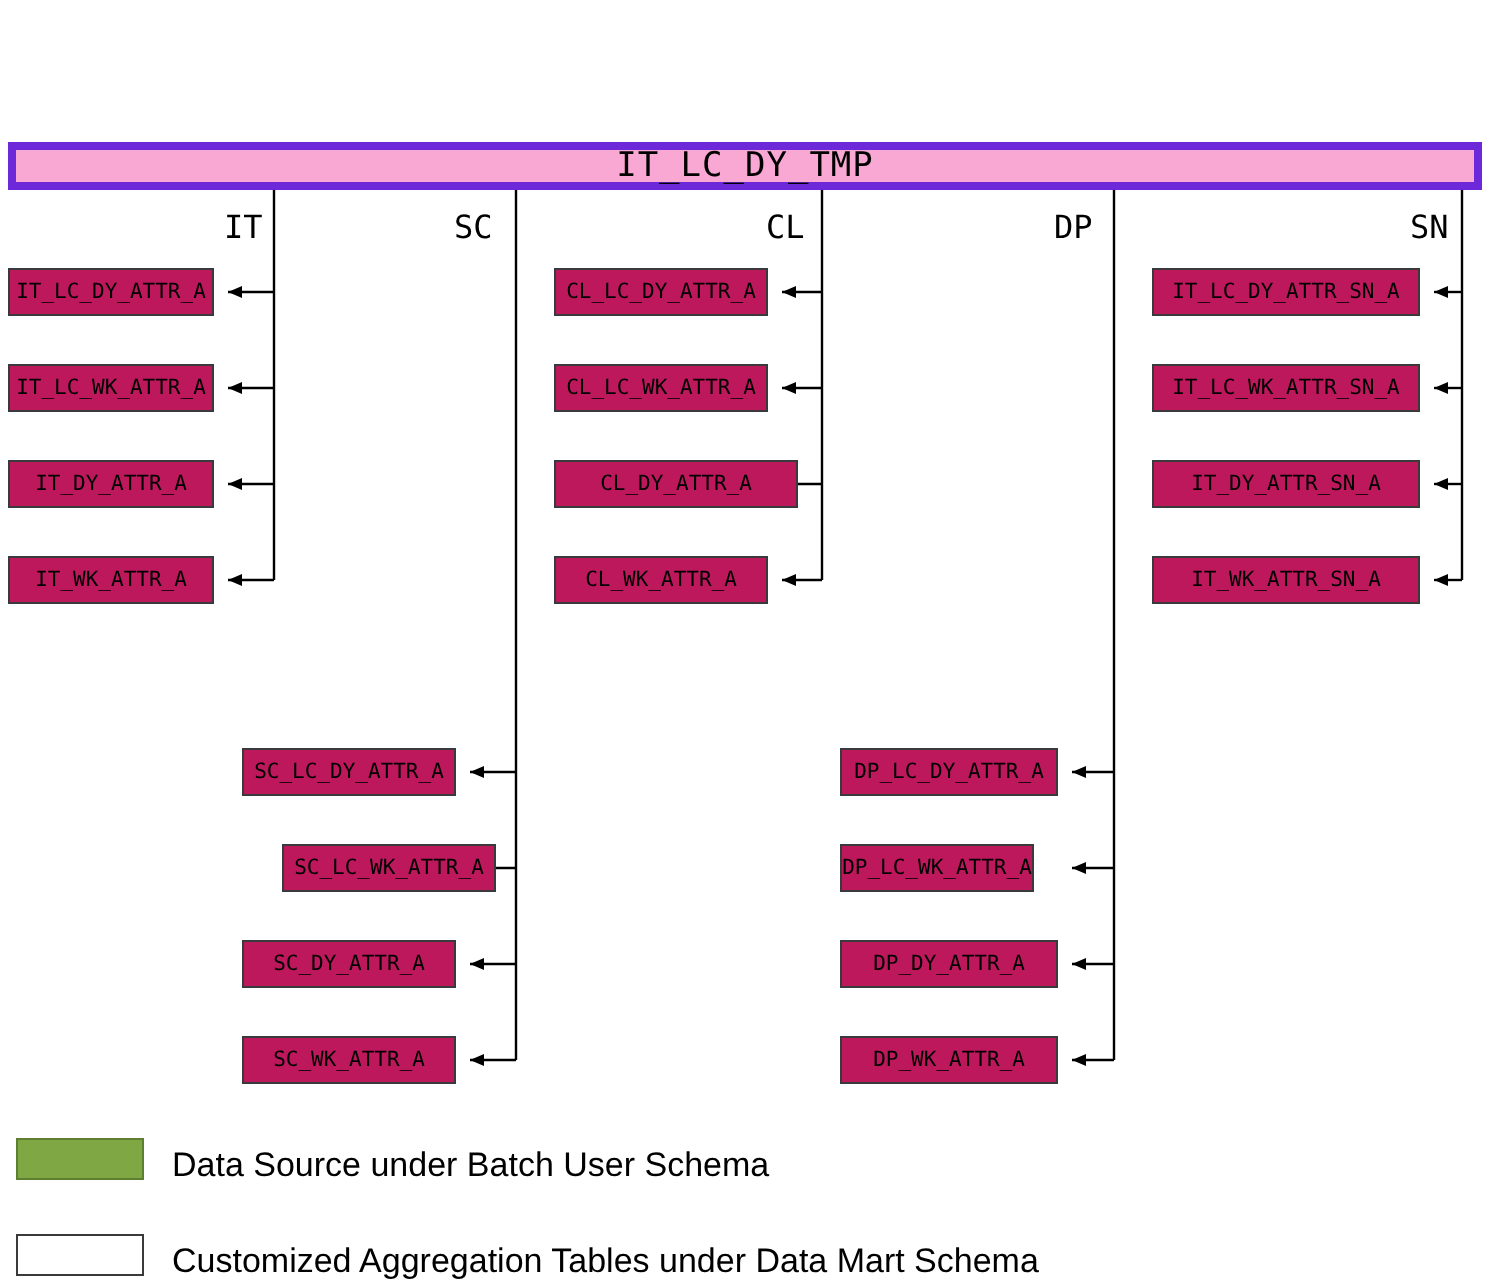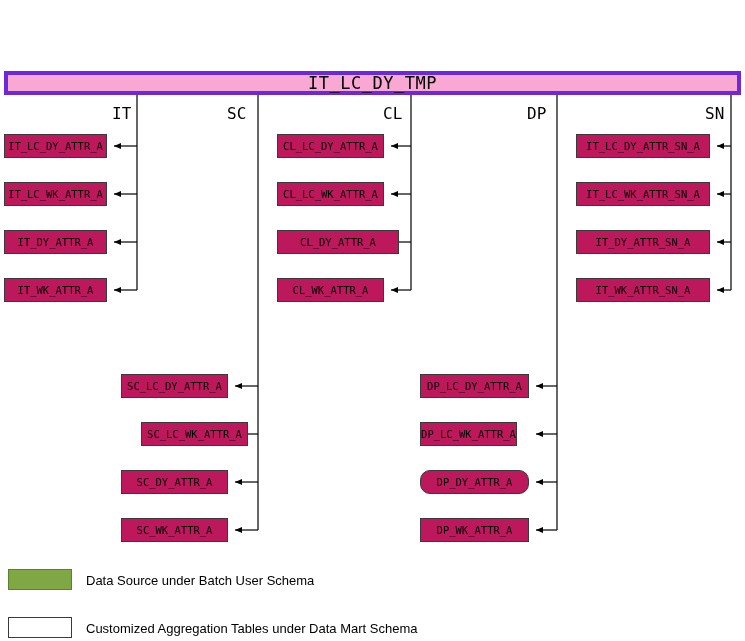--- a/index.html
+++ b/index.html
@@ -79,21 +79,21 @@
     background: #7fa845;
     border: 1px solid #5d7f2f;
   }
   .legend-swatch.white {
     background: #ffffff;
     border: 1px solid #3a3a3a;
   }
   .legend-text {
     position: absolute;
     font-family: "Liberation Sans", sans-serif;
-    font-size: 13px;
+    font-size: 17px;
     color: #000000;
     white-space: nowrap;
   }
   svg.lines {
     position: absolute;
     left: 0;
     top: 0;
     width: 745px;
     height: 641px;
     pointer-events: none;
@@ -164,21 +164,21 @@
       <div class="tbl" style="left: 576px; top: 134px; width: 134px;">IT_LC_DY_ATTR_SN_A</div>
       <div class="tbl" style="left: 576px; top: 182px; width: 134px;">IT_LC_WK_ATTR_SN_A</div>
       <div class="tbl" style="left: 576px; top: 230px; width: 134px;">IT_DY_ATTR_SN_A</div>
       <div class="tbl" style="left: 576px; top: 278px; width: 134px;">IT_WK_ATTR_SN_A</div>
       <div class="tbl" style="left: 121px; top: 374px; width: 107px;">SC_LC_DY_ATTR_A</div>
       <div class="tbl" style="left: 121px; top: 422px; width: 107px; margin-left: 20px;">SC_LC_WK_ATTR_A</div>
       <div class="tbl" style="left: 121px; top: 470px; width: 107px;">SC_DY_ATTR_A</div>
       <div class="tbl" style="left: 121px; top: 518px; width: 107px;">SC_WK_ATTR_A</div>
       <div class="tbl" style="left: 420px; top: 374px; width: 109px;">DP_LC_DY_ATTR_A</div>
       <div class="tbl" style="left: 420px; top: 422px; width: 97px;">DP_LC_WK_ATTR_A</div>
-      <div class="tbl" style="left: 420px; top: 470px; width: 109px; border-radius: 10px;">DP_DY_ATTR_A</div>
+      <div class="tbl" style="left: 420px; top: 470px; width: 109px;">DP_DY_ATTR_A</div>
       <div class="tbl" style="left: 420px; top: 518px; width: 109px;">DP_WK_ATTR_A</div>
     </div>
   <div id="legend">
       <div class="legend-swatch green" style="left: 8px; top: 569px;"></div>
       <div class="legend-text" style="left: 86px; top: 573px;">Data Source under Batch User Schema</div>
       <div class="legend-swatch white" style="left: 8px; top: 617px;"></div>
       <div class="legend-text" style="left: 86px; top: 621px;">Customized Aggregation Tables under Data Mart Schema</div>
     </div>
 
 </div>

